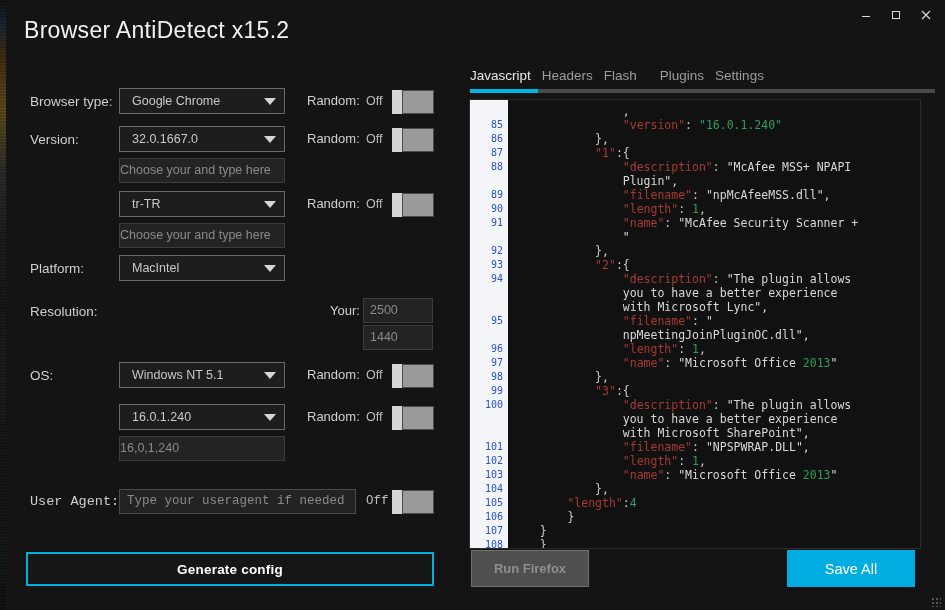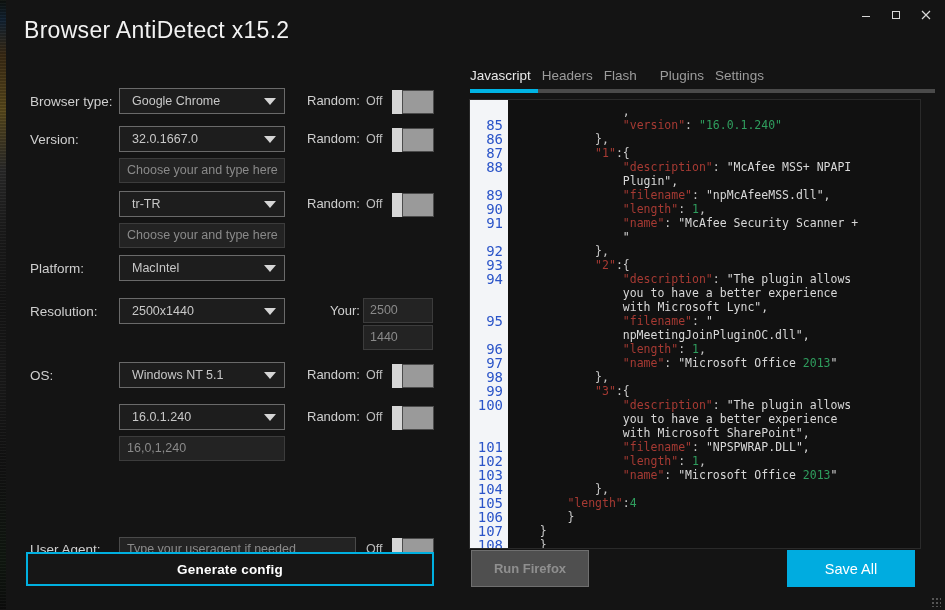--- a/index.html
+++ b/index.html
@@ -72,21 +72,21 @@
     position: absolute; right: 8px; top: 9px;
     width: 0; height: 0;
     border-left: 6px solid transparent;
     border-right: 6px solid transparent;
     border-top: 7px solid #d5d5d5;
   }
   .txt {
     position: absolute; left: 119px; width: 166px; height: 25px;
     background: #232323; border: 1px solid #3c3c3c;
     font-size: 12.5px; color: #8a8a8a;
-    line-height: 23px; padding-left: 7px;
+    line-height: 23px; 
     white-space: nowrap; overflow: hidden;
   }
   .rnd-lbl {
     position: absolute; left: 307px; top: 5px;
     font-size: 13px; color: #cfcfcf; white-space: nowrap;
   }
   .off-lbl {
     position: absolute; left: 366px; top: 6px;
     font-size: 12.5px; color: #bdbdbd; white-space: nowrap;
   }
@@ -161,21 +161,21 @@
     width: 452px; height: 450px;
     background: #111111;
     border: 1px solid #2a2a2a;
     display: flex; overflow: hidden;
   }
   .gutter {
     width: 38px; flex: 0 0 38px;
     background: #f3f5f8;
     padding-top: 4px;
     font-family: "DejaVu Sans Mono", "Liberation Mono", monospace;
-    font-size: 14px;
+    font-size: 10px;
     color: #2a54c8;
     text-align: right;
   }
   .gutter div { height: 14px; line-height: 14px; padding-right: 5px; }
   .code {
     flex: 1 1 auto;
     padding-top: 4px; padding-left: 4px;
     font-family: "DejaVu Sans Mono", "Liberation Mono", monospace;
     font-size: 11.5px;
     color: #c9c9c9;
@@ -291,24 +291,20 @@
     <div class="row" style="top:197px;">
       <div class="lbl">Platform:</div>
       <div class="sel">
         <span>MacIntel</span>
         <span class="arrow"></span>
       </div>
     </div>
 
     <div class="row" style="top:240px;">
       <div class="lbl">Resolution:</div>
-      <div class="sel">
-        <span>2500x1440</span>
-        <span class="arrow"></span>
-      </div>
       <div class="your-lbl">Your:</div>
       <div class="your-txt" style="top:0px;">2500</div>
       <div class="your-txt" style="top:27px;">1440</div>
     </div>
 
     <div class="row" style="top:304px;">
       <div class="lbl">OS:</div>
       <div class="sel">
         <span>Windows NT 5.1</span>
         <span class="arrow"></span>
@@ -330,21 +326,21 @@
       <div class="off-lbl">Off</div>
       <div class="toggle">
         <div class="knob"></div>
         <div class="track"></div>
       </div>
     </div>
     <div class="row" style="top:378px;">
       <div class="txt">16,0,1,240</div>
     </div>
 
-    <div class="row" style="top:478px;">
+    <div class="row" style="top:430px;font-family:Liberation Mono, monospace;">
       <div class="ua-lbl">User Agent:</div>
       <div class="ua-txt">Type your useragent if needed</div>
       <div class="off-lbl" style="left:366px;top:6px;">Off</div>
       <div class="toggle" style="left:392px;top:2px;">
         <div class="knob"></div>
         <div class="track"></div>
       </div>
     </div>
 
     <div class="gen-btn">Generate config</div>

